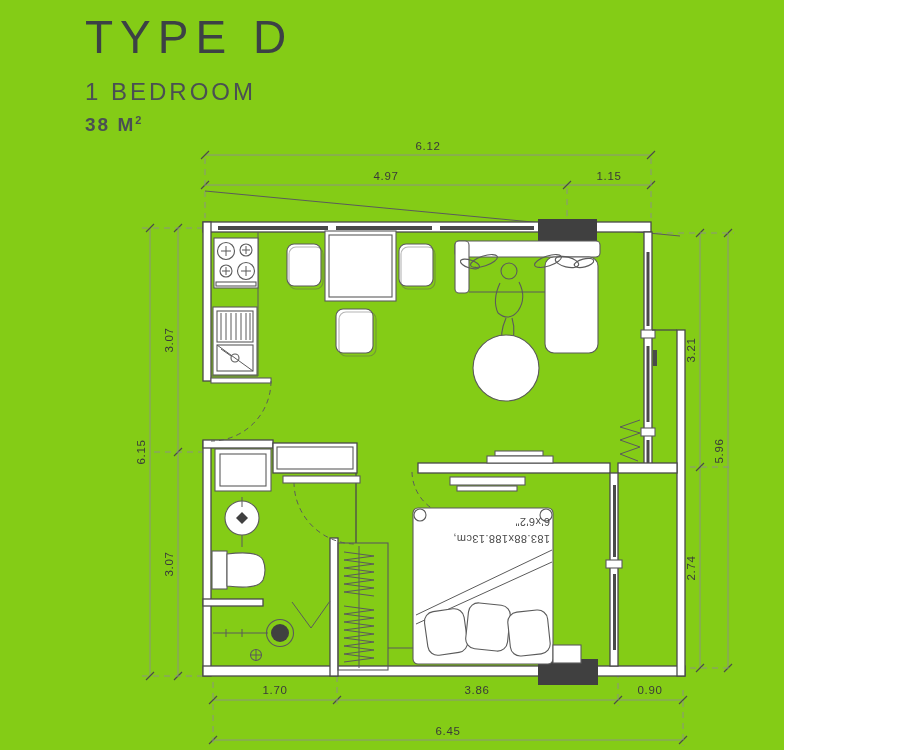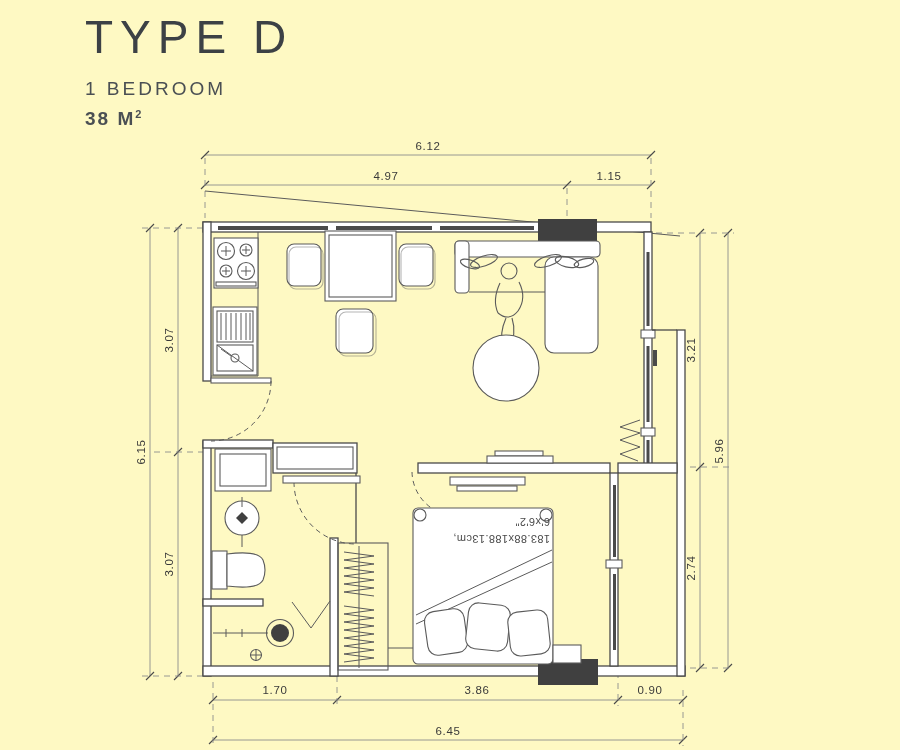--- a/index.html
+++ b/index.html
@@ -1,20 +1,20 @@
 <!DOCTYPE html>
 <html><head>
 <meta charset="utf-8">
 <style>
   html,body{margin:0;padding:0;background:#ffffff;}
-  .stage{position:relative;width:900px;height:750px;background:#fef9c3;overflow:hidden;
+  .stage{position:relative;width:784px;height:750px;background:#84cc16;overflow:hidden;
          font-family:"Liberation Sans",sans-serif;}
   .titleblock{position:absolute;left:85px;top:10px;color:#3d4247;}
   .titleblock .main{font-size:46px;font-weight:300;letter-spacing:7px;color:#3c4145;}
-  .titleblock .sub{font-size:19px;font-weight:400;letter-spacing:3px;color:#4a4f53;margin-top:14px;}
+  .titleblock .sub{font-size:24px;font-weight:400;letter-spacing:3px;color:#4a4f53;margin-top:14px;}
   .titleblock .area{font-size:19px;font-weight:700;letter-spacing:2px;color:#4a4f53;margin-top:8px;}
   .titleblock .area sup{font-size:11px;}
   svg{position:absolute;left:0;top:0;}
   
   .w   {stroke:#4a4a4a;stroke-width:1.3;fill:#ffffff;}
   .wl  {stroke:#4a4a4a;stroke-width:1.3;fill:none;}
   .thin{stroke:#5b5b5b;stroke-width:1;fill:none;}
   .furn{stroke:#5b5b5b;stroke-width:1.1;fill:#ffffff;}
   .furnl{stroke:#5b5b5b;stroke-width:1.1;fill:none;}
   .dark{fill:#404040;stroke:none;}

